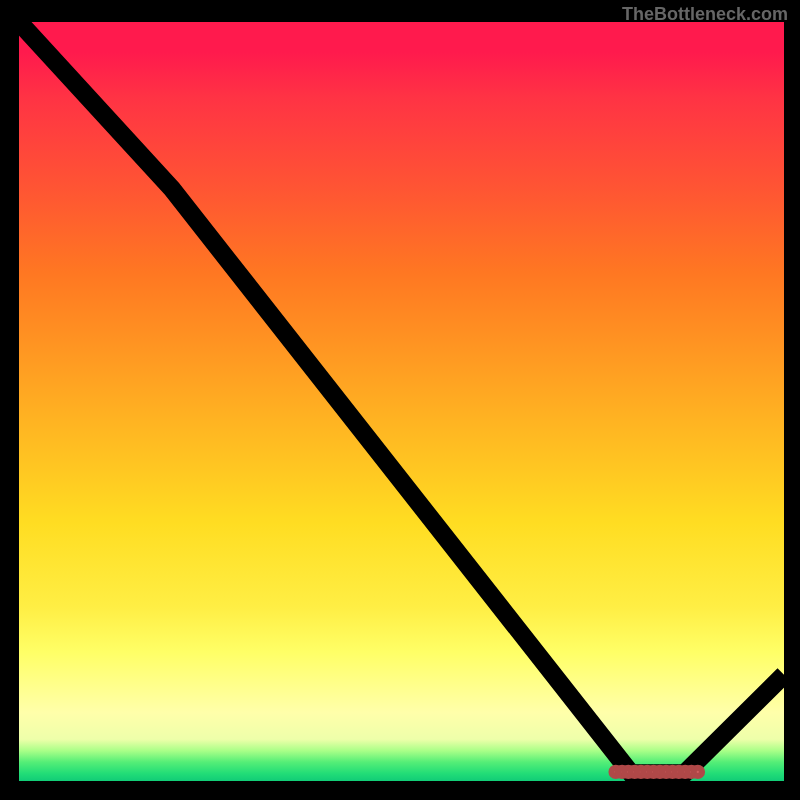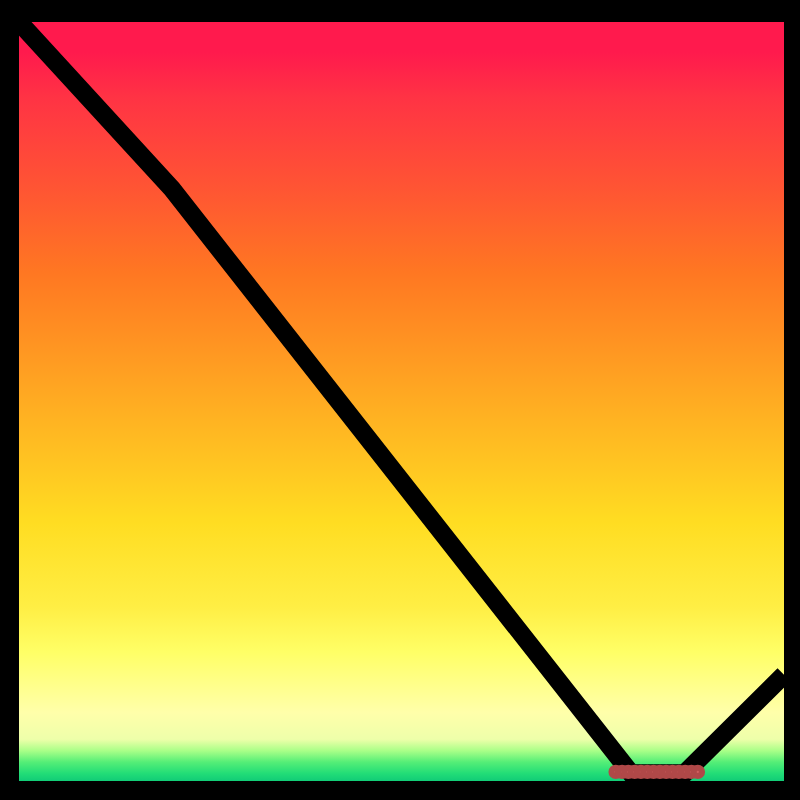--- a/index.html
+++ b/index.html
@@ -60,20 +60,21 @@
   .marker {
     fill: #d06060;
     stroke: #b04848;
     stroke-width: 0.8;
   }
 </style>
 </head>
 <body>
 
 <div class="container">
+  <div class="watermark">TheBottleneck.com</div>
 
   <div class="plot-area">
     <svg class="curve-svg" viewBox="0 0 100 100" preserveAspectRatio="none">
 
       <polyline id="curve" points="0.00,0.00 20.00,22.00 80.00,99.00 87.00,99.00 100.00,86.00"></polyline>
 
       <g id="marker-group">
           <circle class="marker" cx="78.00" cy="98.80" r="0.55"></circle>
           <circle class="marker" cx="78.83" cy="98.80" r="0.55"></circle>
           <circle class="marker" cx="79.65" cy="98.80" r="0.55"></circle>

